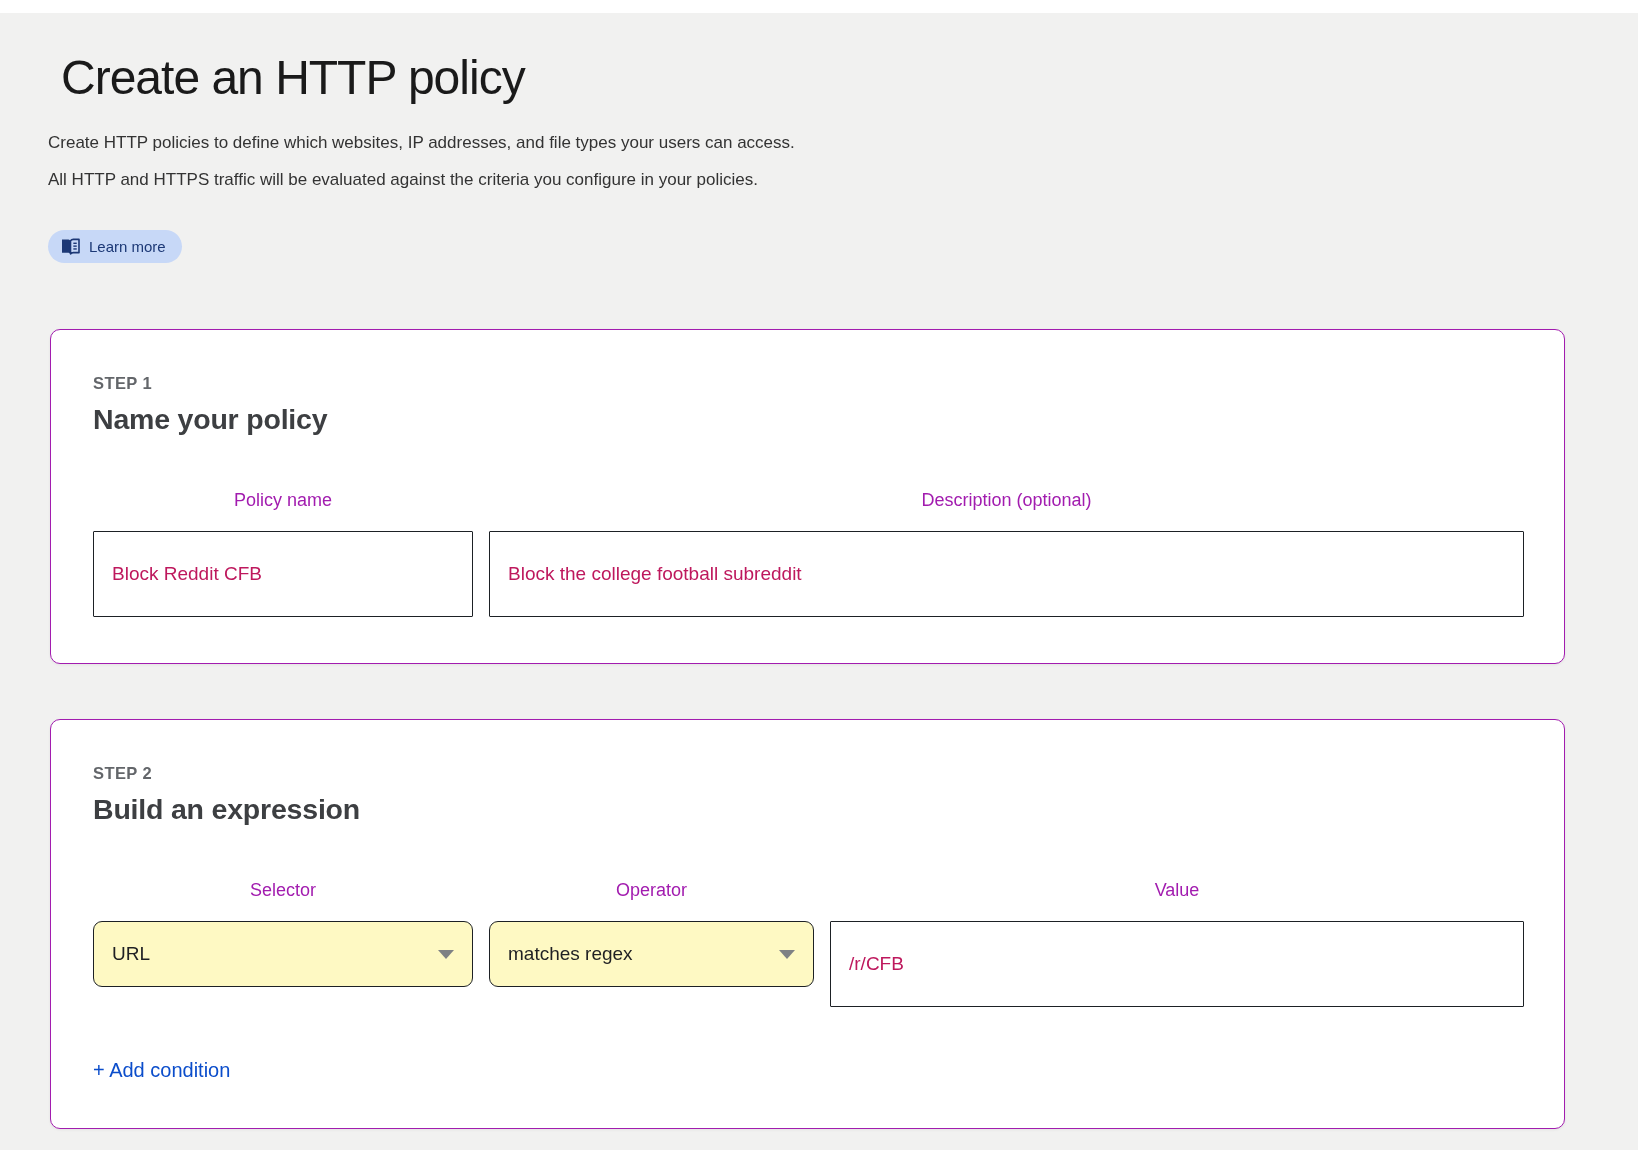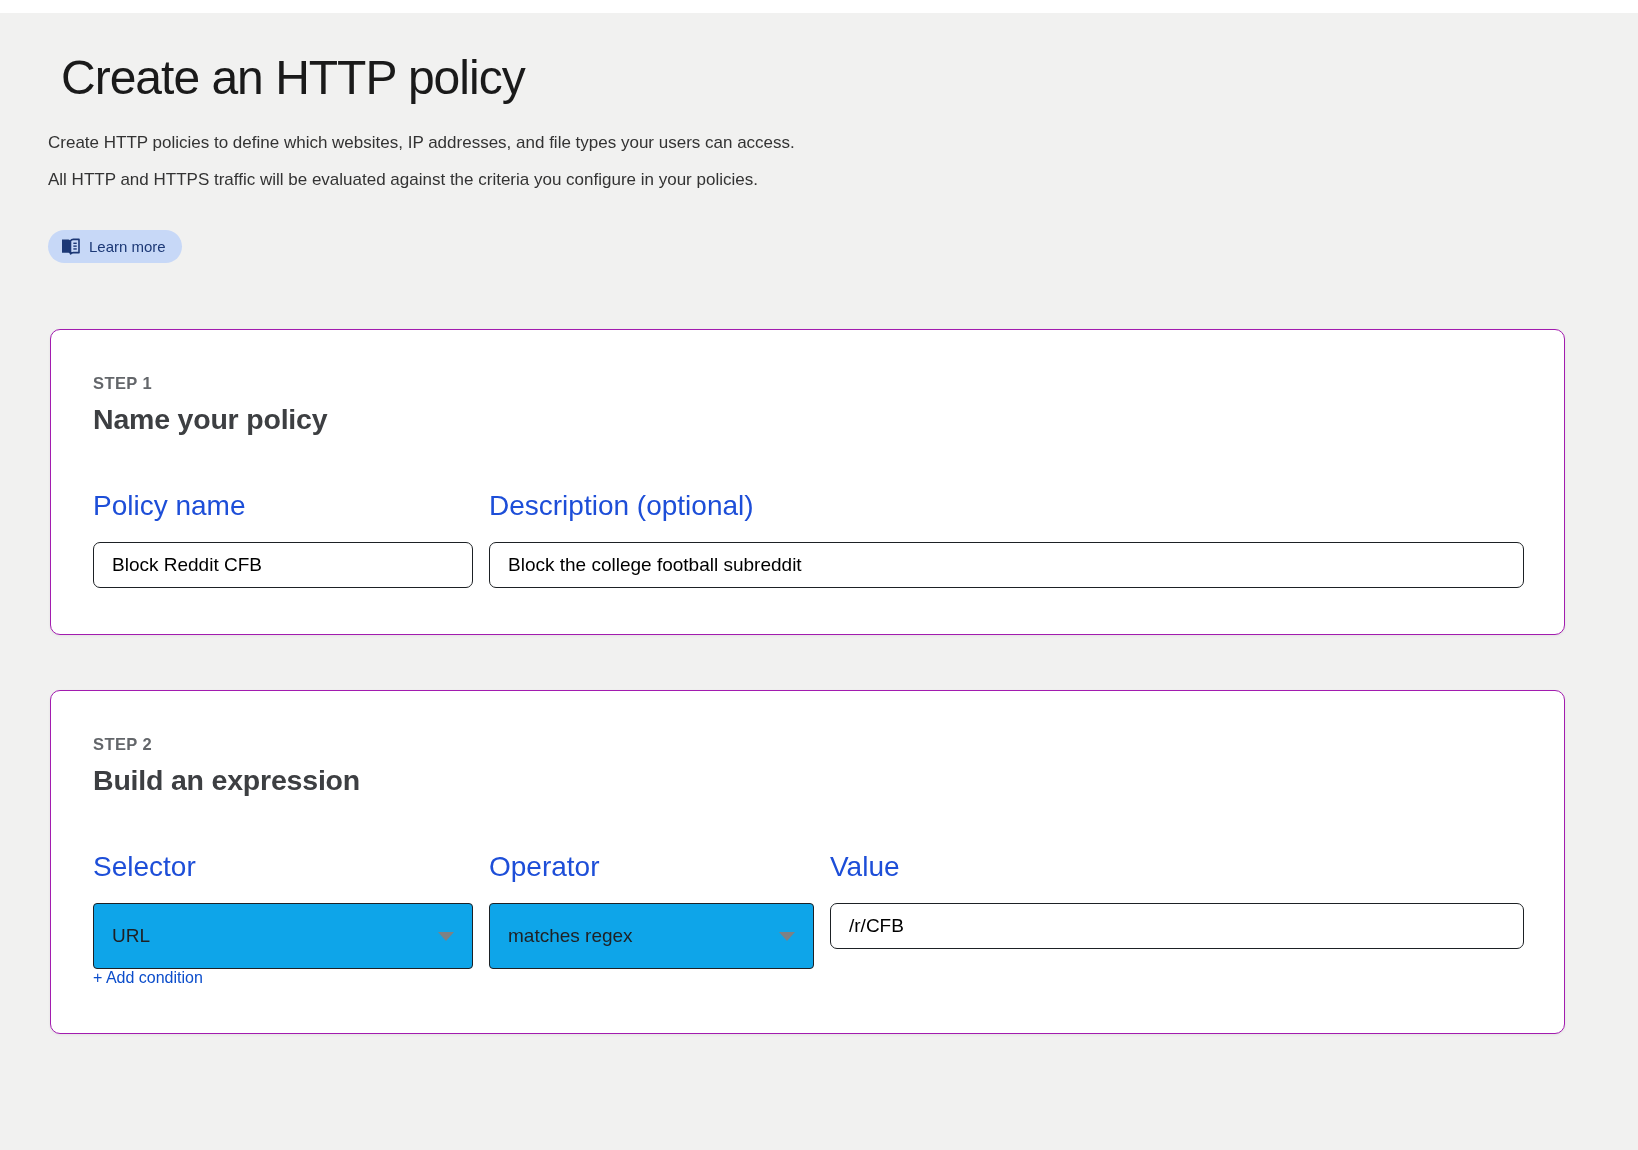--- a/index.html
+++ b/index.html
@@ -73,61 +73,63 @@
     color: #3d3f42;
     letter-spacing: -0.2px;
   }
   .fields-row {
     margin-top: 54px;
     display: flex;
     gap: 16px;
   }
   .field { display: flex; flex-direction: column; }
   .field > label {
-    font-size: 28px;
-    color: #1d4ed8;
+    font-size: 18px;
+    color: #a21caf;
     margin-bottom: 20px;
+    text-align: center;
   }
   .field.w380 { width: 380px; }
   .field.w325 { width: 325px; }
   .field.grow { flex: 1; }
   .text-input {
-    height: 46px;
+    height: 86px;
     border: 1.5px solid #1d2125;
-    border-radius: 7px;
+    border-radius: 1px;
     background: #ffffff;
     padding: 0 18px;
     font-family: "Liberation Sans", sans-serif;
     font-size: 19px;
-    color: #000000;
+    color: #be185d;
     width: 100%;
     outline: none;
   }
   .select-box {
     height: 66px;
     border: 1.5px solid #1d2125;
-    border-radius: 4px;
-    background: #0ea5e9;
+    border-radius: 9px;
+    background: #fef9c3;
     padding: 0 18px 0 18px;
     font-size: 19px;
     color: #1f2023;
     display: flex;
     align-items: center;
     justify-content: space-between;
     cursor: pointer;
   }
   .caret-down {
     width: 0; height: 0;
     border-left: 8px solid transparent;
     border-right: 8px solid transparent;
     border-top: 9px solid #7e8184;
   }
   .add-condition {
     display: inline-block;
-    font-size: 16px;
+    margin-top: 52px;
+    font-size: 20px;
     color: #0b4dcb;
     text-decoration: none;
     cursor: pointer;
   }
 </style>
 </head>
 <body>
 
 <div class="top-strip"></div>
 

